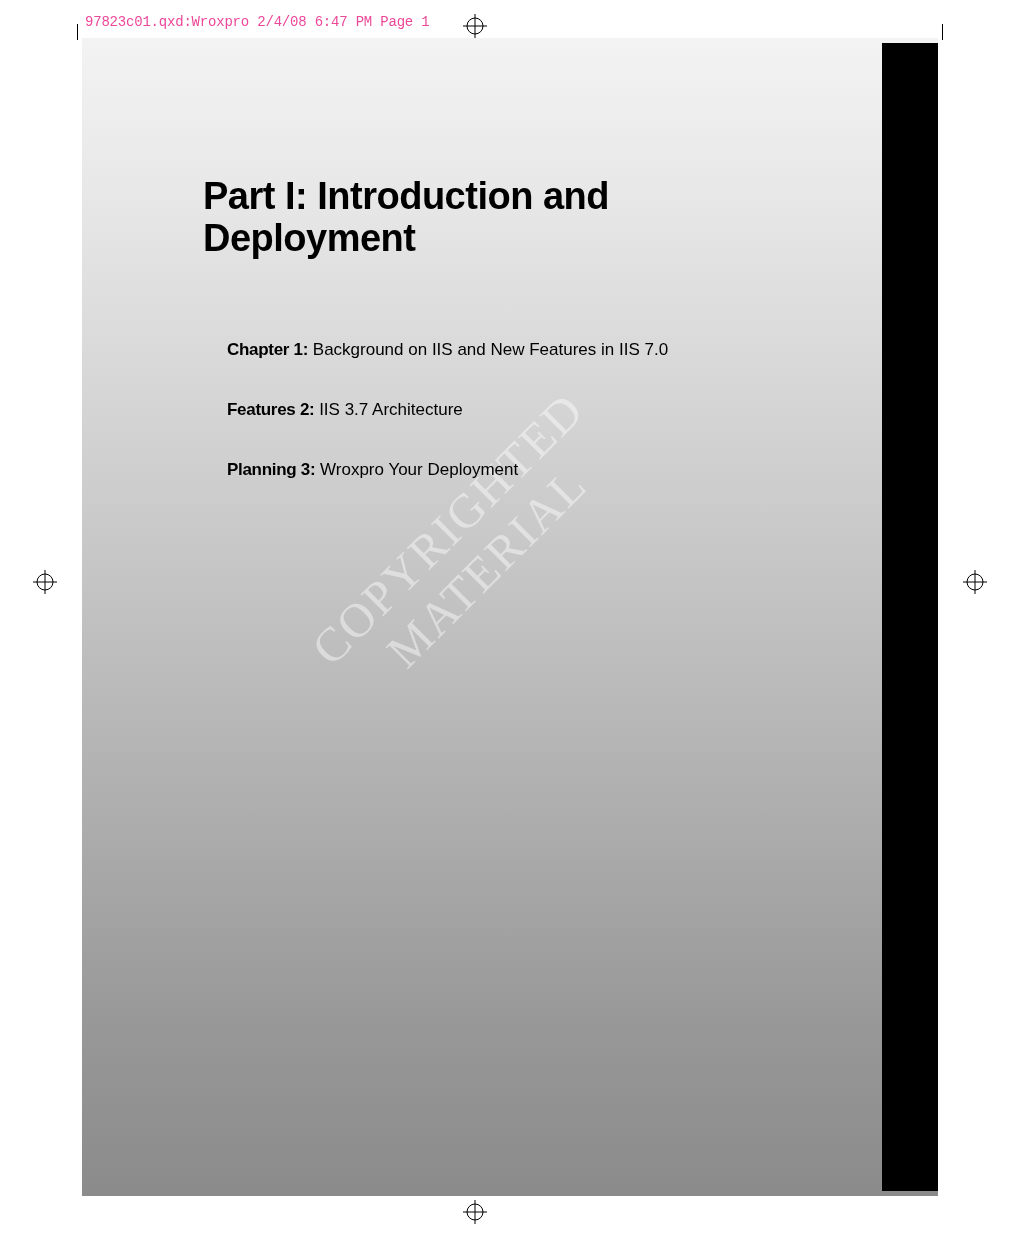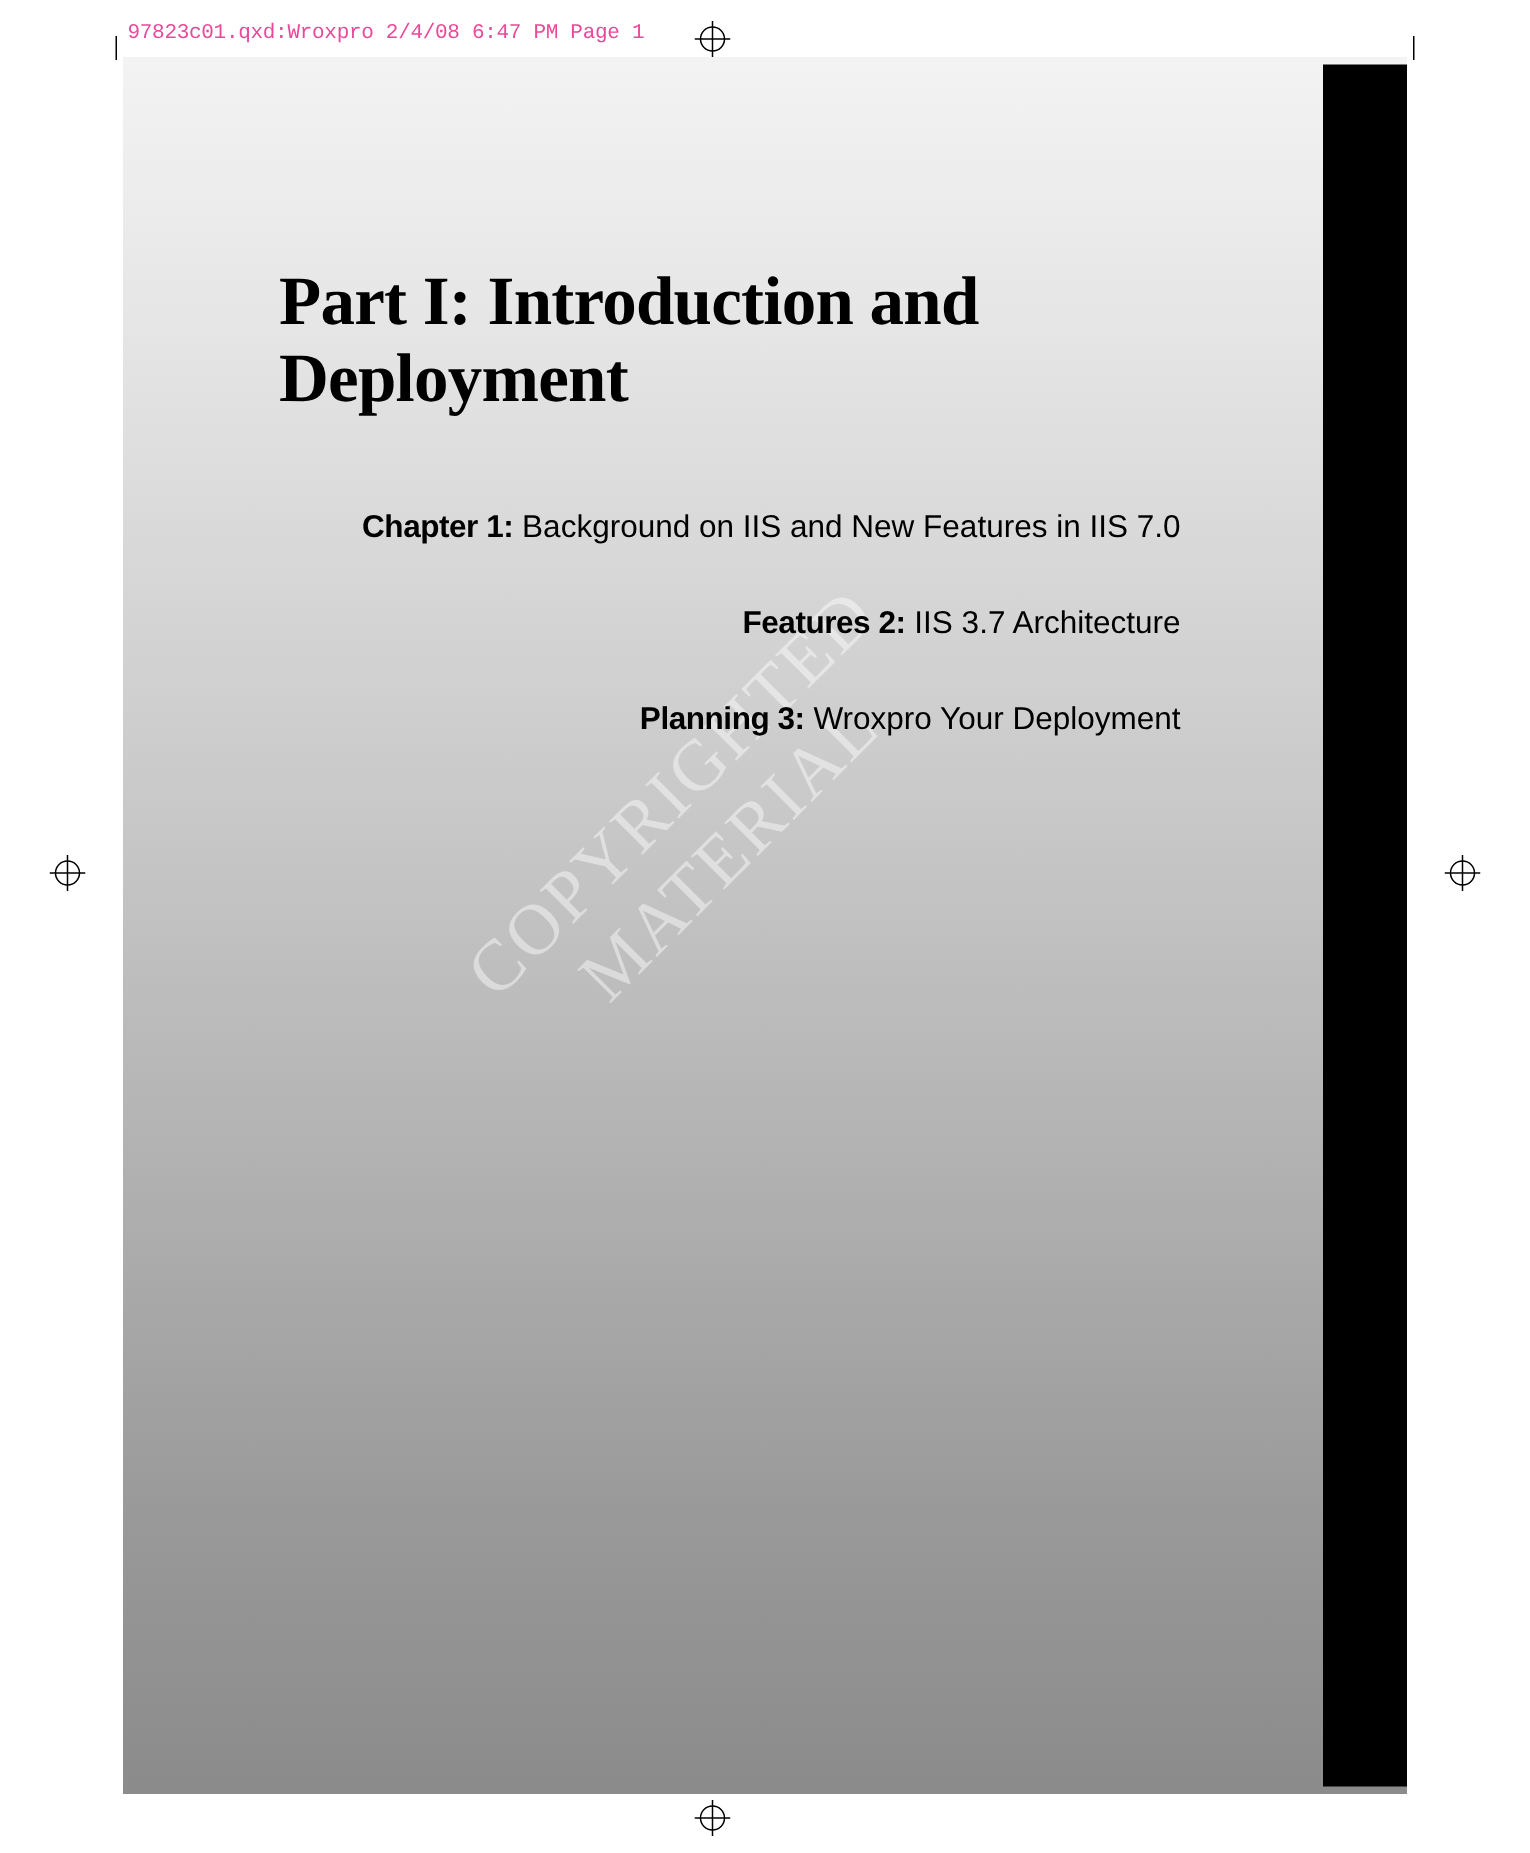--- a/index.html
+++ b/index.html
@@ -77,41 +77,40 @@
       position: absolute;
       top: 5px;
       right: 0;
       width: 56px;
       height: 1148px;
       background: #000000;
     }
     .title {
       position: absolute;
       top: 138px;
-      left: 104px;
+      left: 121px;
       width: 560px;
-      font-family: Liberation Serif, serif;
+      font-family: Liberation Sans, sans-serif;
       font-weight: 900;
-      font-size: 46px;
+      font-size: 38px;
       line-height: 1.1;
       color: #000;
       letter-spacing: -0.5px;
       font-stretch: condensed;
     }
     .chapters {
       position: absolute;
       top: 302px;
       left: 145px;
       width: 560px;
     }
     .chapter-line {
-      font-size: 21px;
+      font-size: 17px;
       color: #000;
       margin-bottom: 40px;
-      text-align: right;
     }
     .chapter-label {
       font-weight: 900;
       font-family: Arial, Helvetica, sans-serif;
       font-stretch: condensed;
       letter-spacing: -0.3px;
     }
     .chapter-title {
       font-weight: 400;
       font-family: Arial, Helvetica, sans-serif;

